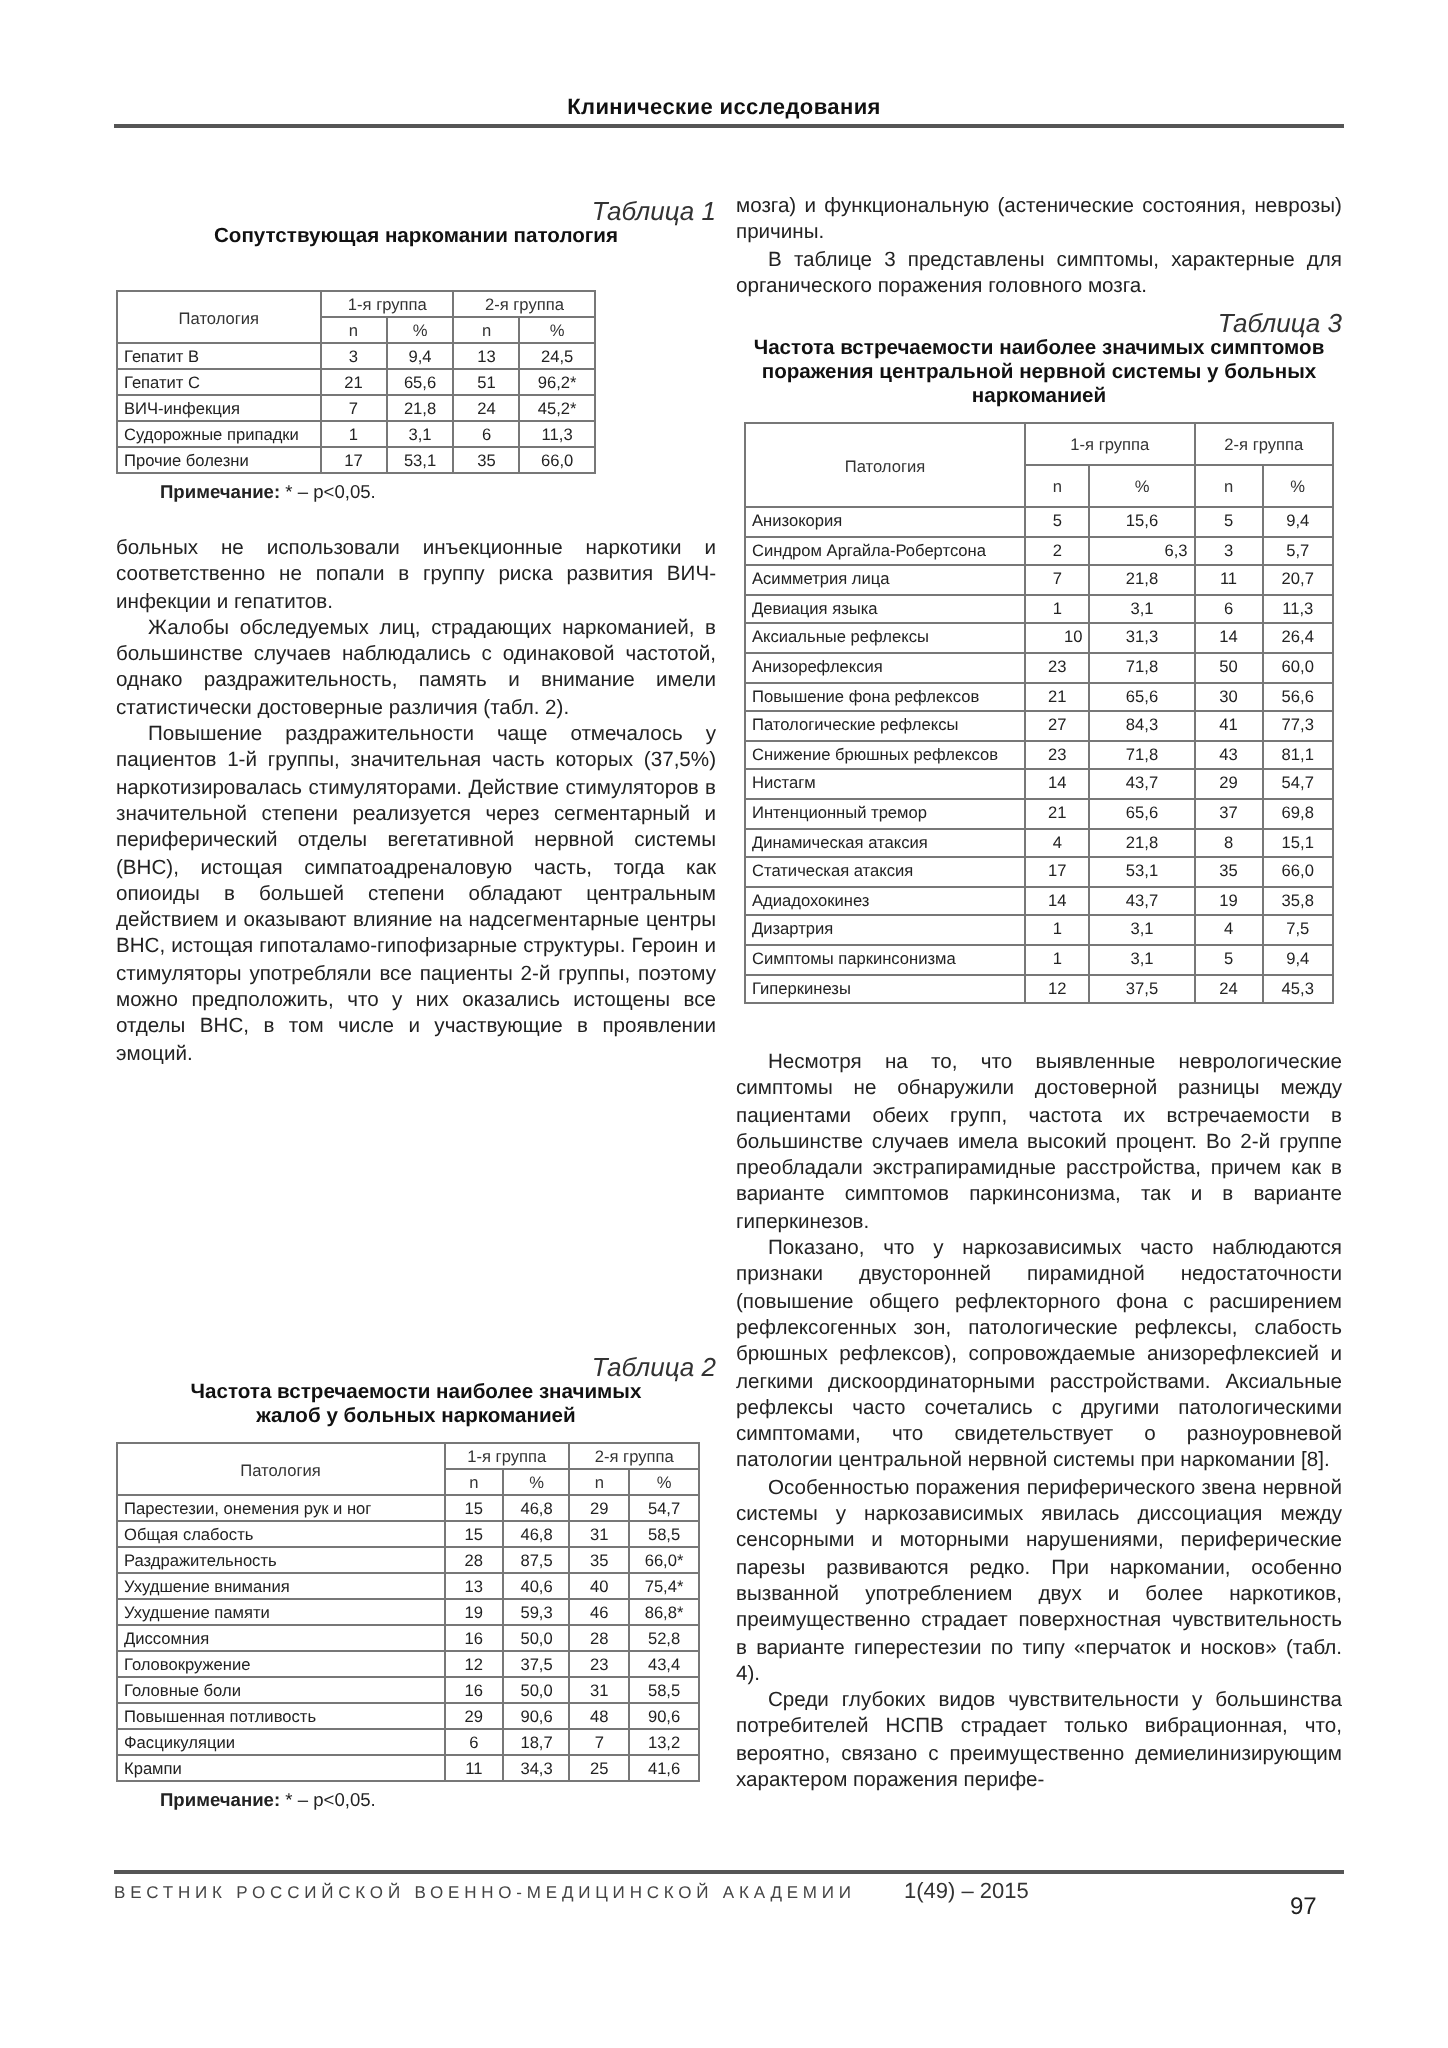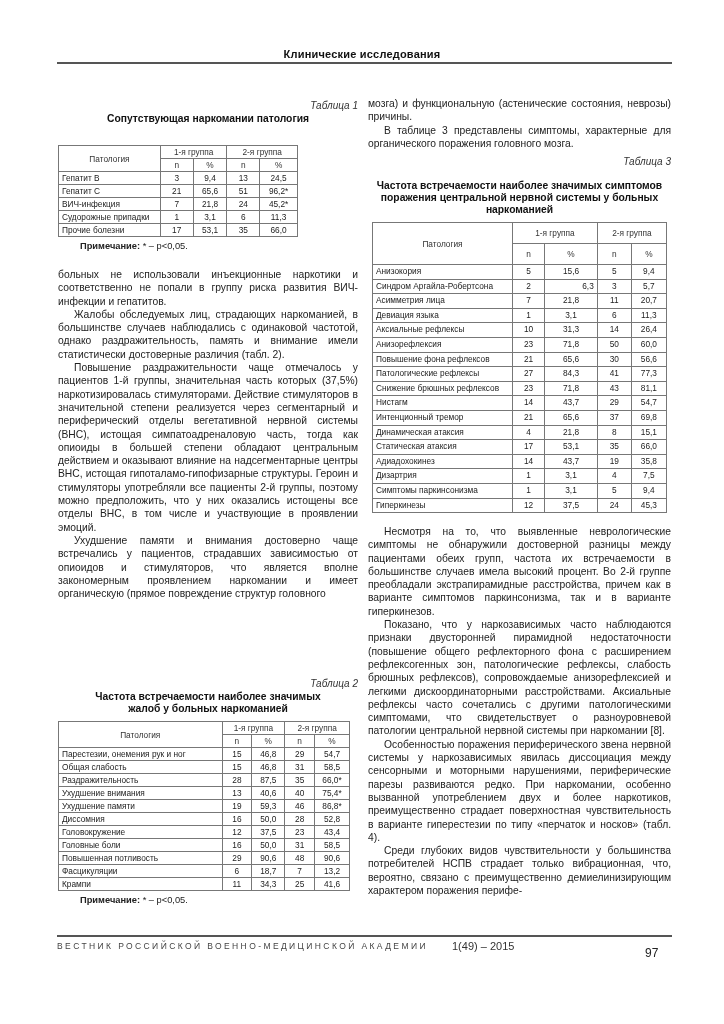--- a/index.html
+++ b/index.html
@@ -12,21 +12,21 @@
     text-align: center; font-weight: bold; font-size: 11px; letter-spacing: 0.2px;
     font-family: "Liberation Sans", sans-serif; color: #111;
   }
   .header-rule {
     position: absolute; left: 57px; width: 615px; top: 62px; height: 2px; background: #555;
   }
   .col { position: absolute; }
   .col-left { left: 58px; width: 300px; }
   .col-right { left: 368px; width: 303px; }
   .table-caption-label {
-    text-align: right; font-style: italic; font-size: 10px; color: #333;
+    text-align: right; font-style: italic; font-size: 13px; color: #333;
     line-height: 13px;
   }
   .table-caption-title {
     text-align: center; font-weight: bold; font-size: 10.3px; line-height: 12px; color: #111;
   }
   table.dt {
     border-collapse: collapse; font-size: 8.3px; color: #222;
     background: #fff;
   }
   table.dt td, table.dt th {
@@ -123,21 +123,20 @@
         </tr>
       </tbody>
   </table>
   <div class="note"><b>Примечание:</b><span> * – p&lt;0,05.</span></div>
 </div>
 
 <div class="col col-left" style="top:268px;">
   <p class="body">больных не использовали инъекционные наркотики и соответственно не попали в группу риска развития ВИЧ-инфекции и гепатитов.</p>
   <p class="body indent">Жалобы обследуемых лиц, страдающих наркоманией, в большинстве случаев наблюдались с одинаковой частотой, однако раздражительность, память и внимание имели статистически достоверные различия (табл. 2).</p>
   <p class="body indent">Повышение раздражительности чаще отмечалось у пациентов 1-й группы, значительная часть которых (37,5%) наркотизировалась стимуляторами. Действие стимуляторов в значительной степени реализуется через сегментарный и периферический отделы вегетативной нервной системы (ВНС), истощая симпатоадреналовую часть, тогда как опиоиды в большей степени обладают центральным действием и оказывают влияние на надсегментарные центры ВНС, истощая гипоталамо-гипофизарные структуры. Героин и стимуляторы употребляли все пациенты 2-й группы, поэтому можно предположить, что у них оказались истощены все отделы ВНС, в том числе и участвующие в проявлении эмоций.</p>
-  <p class="body indent">Ухудшение памяти и внимания достоверно чаще встречались у пациентов, страдавших зависимостью от опиоидов и стимуляторов, что является вполне закономерным проявлением наркомании и имеет органическую (прямое повреждение структур головного</p>
 </div>
 
 <div class="col col-left" style="top:677px;">
   <div class="table-caption-label">Таблица 2</div>
   <div class="table-caption-title" style="margin-top:1px;margin-bottom:6px;padding:0 30px;">Частота встречаемости наиболее значимых жалоб у больных наркоманией</div>
   <table class="dt outer" style="width:292px;">
     <colgroup>
         <col style="width:164px">
         <col style="width:30px">
         <col style="width:33px">
@@ -240,21 +239,21 @@
   <div class="note"><b>Примечание:</b><span> * – p&lt;0,05.</span></div>
 </div>
 
 <div class="col col-right" style="top:97px;">
   <p class="body">мозга) и функциональную (астенические состояния, неврозы) причины.</p>
   <p class="body indent">В таблице 3 представлены симптомы, характерные для органического поражения головного мозга.</p>
 </div>
 
 <div class="col col-right" style="top:155px;">
   <div class="table-caption-label">Таблица 3</div>
-  <div class="table-caption-title" style="margin-top:12px;margin-bottom:6px;">Частота встречаемости наиболее значимых симптомов поражения центральной нервной системы у больных наркоманией</div>
+  <div class="table-caption-title" style="margin-top:1px;margin-bottom:6px;">Частота встречаемости наиболее значимых симптомов поражения центральной нервной системы у больных наркоманией</div>
   <table class="dt outer" style="width:295px; margin-left:4px;">
     <colgroup>
         <col style="width:143px">
         <col style="width:37px">
         <col style="width:39px">
         <col style="width:38px">
         <col style="width:38px">
       </colgroup>
     <tbody>
         <tr>
@@ -293,21 +292,21 @@
         </tr>
         <tr>
           <td style="height: 13.6px; line-height: 13.6px;">Девиация языка</td>
           <td class="num" style="height: 13.6px; line-height: 13.6px;">1</td>
           <td class="num" style="height: 13.6px; line-height: 13.6px;">3,1</td>
           <td class="num" style="height: 13.6px; line-height: 13.6px;">6</td>
           <td class="num" style="height: 13.6px; line-height: 13.6px;">11,3</td>
         </tr>
         <tr>
           <td style="height: 13.6px; line-height: 13.6px;">Аксиальные рефлексы</td>
-          <td class="num" style="height: 13.6px; line-height: 13.6px;">10</td>
+          <td class="num" style="height: 13.6px; line-height: 13.6px; text-align: right;">10</td>
           <td class="num" style="height: 13.6px; line-height: 13.6px;">31,3</td>
           <td class="num" style="height: 13.6px; line-height: 13.6px;">14</td>
           <td class="num" style="height: 13.6px; line-height: 13.6px;">26,4</td>
         </tr>
         <tr>
           <td style="height: 13.6px; line-height: 13.6px;">Анизорефлексия</td>
           <td class="num" style="height: 13.6px; line-height: 13.6px;">23</td>
           <td class="num" style="height: 13.6px; line-height: 13.6px;">71,8</td>
           <td class="num" style="height: 13.6px; line-height: 13.6px;">50</td>
           <td class="num" style="height: 13.6px; line-height: 13.6px;">60,0</td>

